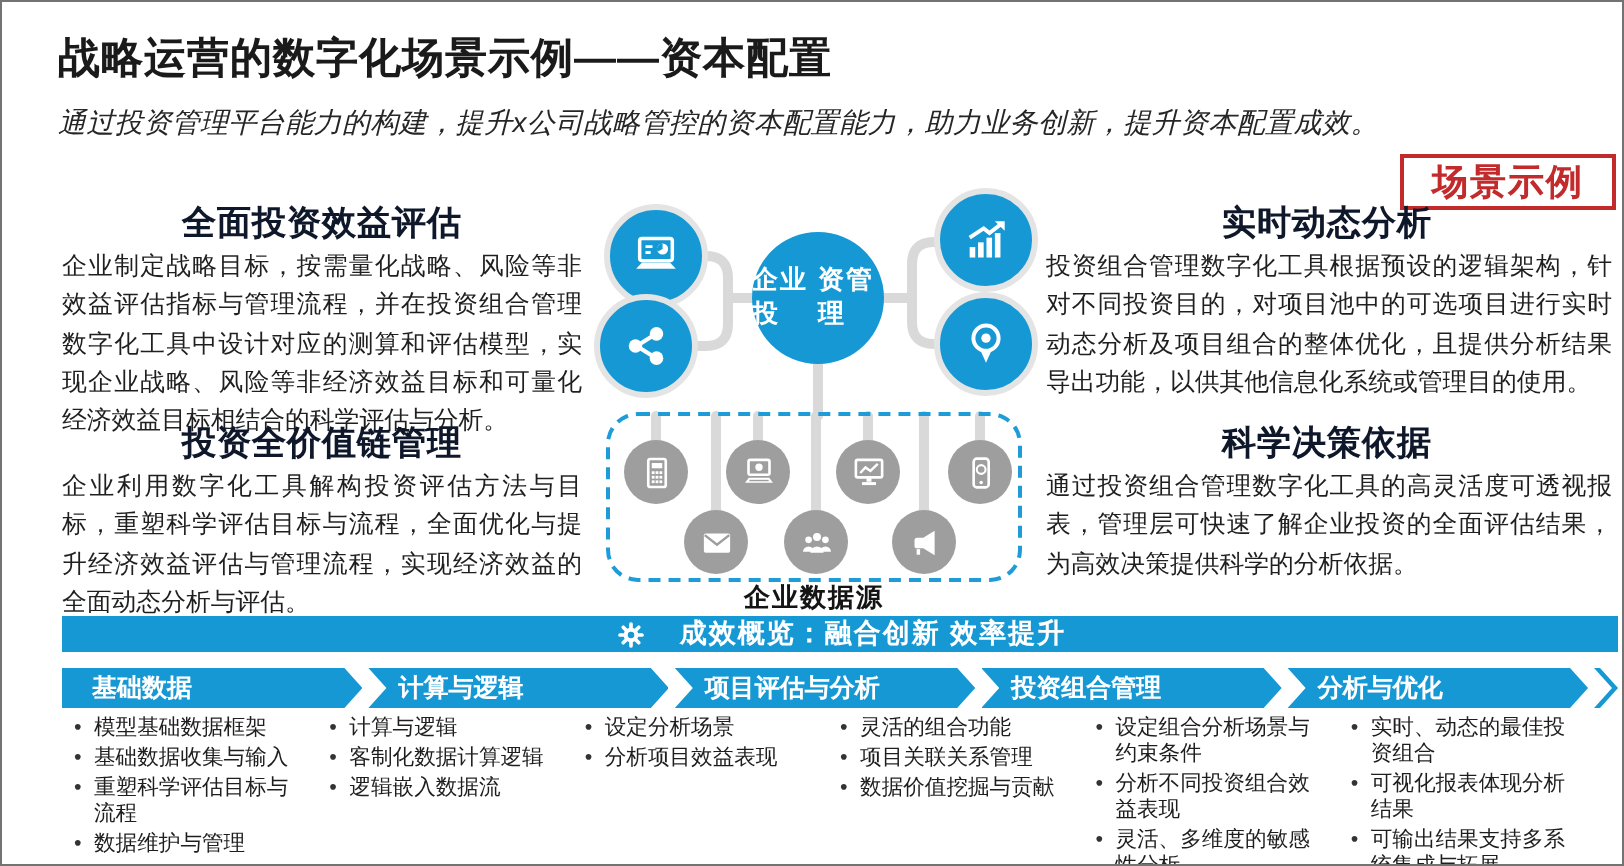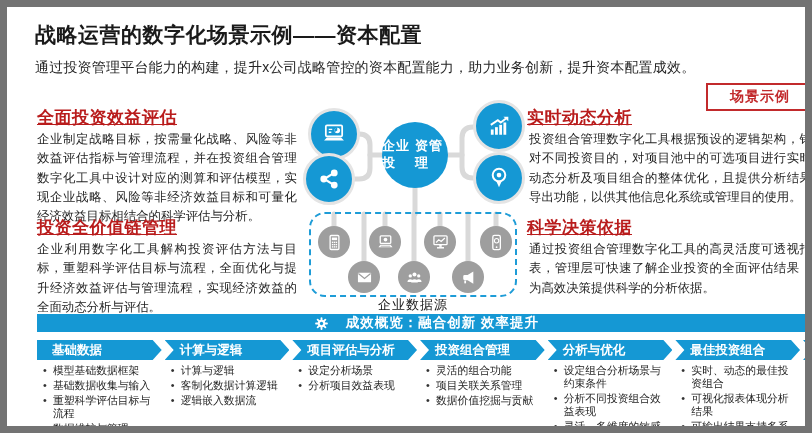--- a/index.html
+++ b/index.html
@@ -1,30 +1,30 @@
 <!DOCTYPE html>
 <html><head>
 <meta charset="utf-8">
 <style>
   html,body{margin:0;padding:0;background:#f2f2f2;}
   .slide{
     position:relative;width:812px;height:433px;background:#ffffff;
-    border:7px solid #737373;box-sizing:border-box;overflow:hidden;
+    border:1px solid #737373;box-sizing:border-box;overflow:hidden;
     font-family:"Liberation Sans","DejaVu Sans",sans-serif;
   }
   
   .title{position:absolute;left:28px;top:14px;font-size:21px;font-weight:bold;color:#1a1a1a;letter-spacing:.5px;}
-  .subtitle{position:absolute;left:28px;top:52px;font-size:14px;color:#262626;letter-spacing:.2px;}
+  .subtitle{position:absolute;left:28px;top:52px;font-size:14px;color:#262626;letter-spacing:.2px;font-style:italic;}
   .badge{
     position:absolute;left:699px;top:76px;width:104px;height:24px;
     border:2px solid #c22a2c;color:#c22a2c;background:#fff;
-    font-size:14px;font-weight:bold;display:flex;align-items:center;justify-content:center;letter-spacing:1px;
-  }
-  
-  .sec-h{position:absolute;font-size:17px;font-weight:bold;color:#b91c1c;letter-spacing:.5px;text-decoration:underline;}
+    font-size:18px;font-weight:bold;display:flex;align-items:center;justify-content:center;letter-spacing:1px;
+  }
+  
+  .sec-h{position:absolute;font-size:17px;font-weight:bold;color:#0f172a;text-align:center;letter-spacing:.5px;}
   .sec-b{position:absolute;font-size:12.4px;line-height:1.56;color:#1f1f1f;text-align:justify;}
   .lh1{left:30px;top:99px;width:260px;}  .lb1{left:30px;top:123px;width:260px;}
   .lh2{left:30px;top:209px;width:260px;} .lb2{left:30px;top:233px;width:260px;}
   .rh1{left:520px;top:99px;width:285px;} .rb1{left:522px;top:123px;width:283px;}
   .rh2{left:520px;top:209px;width:285px;}.rb2{left:522px;top:233px;width:283px;}
   
   .connectors{position:absolute;left:290px;top:95px;width:230px;height:212px;}
   .hub{
     position:absolute;left:375px;top:115px;width:66px;height:66px;border-radius:50%;
     background:#1598d4;color:#fff;font-size:13px;font-weight:bold;line-height:1.3;
@@ -40,21 +40,21 @@
   .sat.tr{left:466px;top:93px;}  .sat.br{left:466px;top:145px;}
   .dsbox{
     position:absolute;left:302px;top:205px;width:208px;height:85px;box-sizing:border-box;
     border:2px dashed #1e9cd7;border-radius:16px;
   }
   .node{
     position:absolute;width:32px;height:32px;border-radius:50%;background:#9e9e9e;
     display:flex;align-items:center;justify-content:center;
   }
   .node svg{width:21px;height:21px;}
-  .ds-label{position:absolute;left:302px;top:289px;width:208px;text-align:center;font-size:13px;font-weight:normal;color:#141414;letter-spacing:1px;}
+  .ds-label{position:absolute;left:302px;top:289px;width:208px;text-align:center;font-size:13px;font-weight:bold;color:#141414;letter-spacing:1px;}
   
   .banner{
     position:absolute;left:30px;top:307px;width:778px;height:18px;background:#1598d4;
     display:flex;align-items:center;justify-content:center;gap:16px;
   }
   .banner svg{width:17px;height:17px;}
   .banner-text{color:#fff;font-size:13.5px;font-weight:bold;letter-spacing:1px;}
   
   .flow{position:absolute;left:30px;top:333px;width:778px;height:20px;display:flex;gap:3px;}
   .step{
@@ -234,21 +234,20 @@
     </svg>
     <span class="banner-text">成效概览：融合创新 效率提升</span>
   </div>
 
   <div class="flow">
     <div class="step first">基础数据</div>
     <div class="step">计算与逻辑</div>
     <div class="step">项目评估与分析</div>
     <div class="step">投资组合管理</div>
     <div class="step">分析与优化</div>
-    <div class="step">最佳投资组合</div>
     <div class="tail"></div>
   </div>
 
   <div class="cols">
     <div class="col">
       <div class="b-item">
           <span class="b-dot">•</span>
           <span class="b-text">模型基础数据框架</span>
         </div>
       <div class="b-item">

